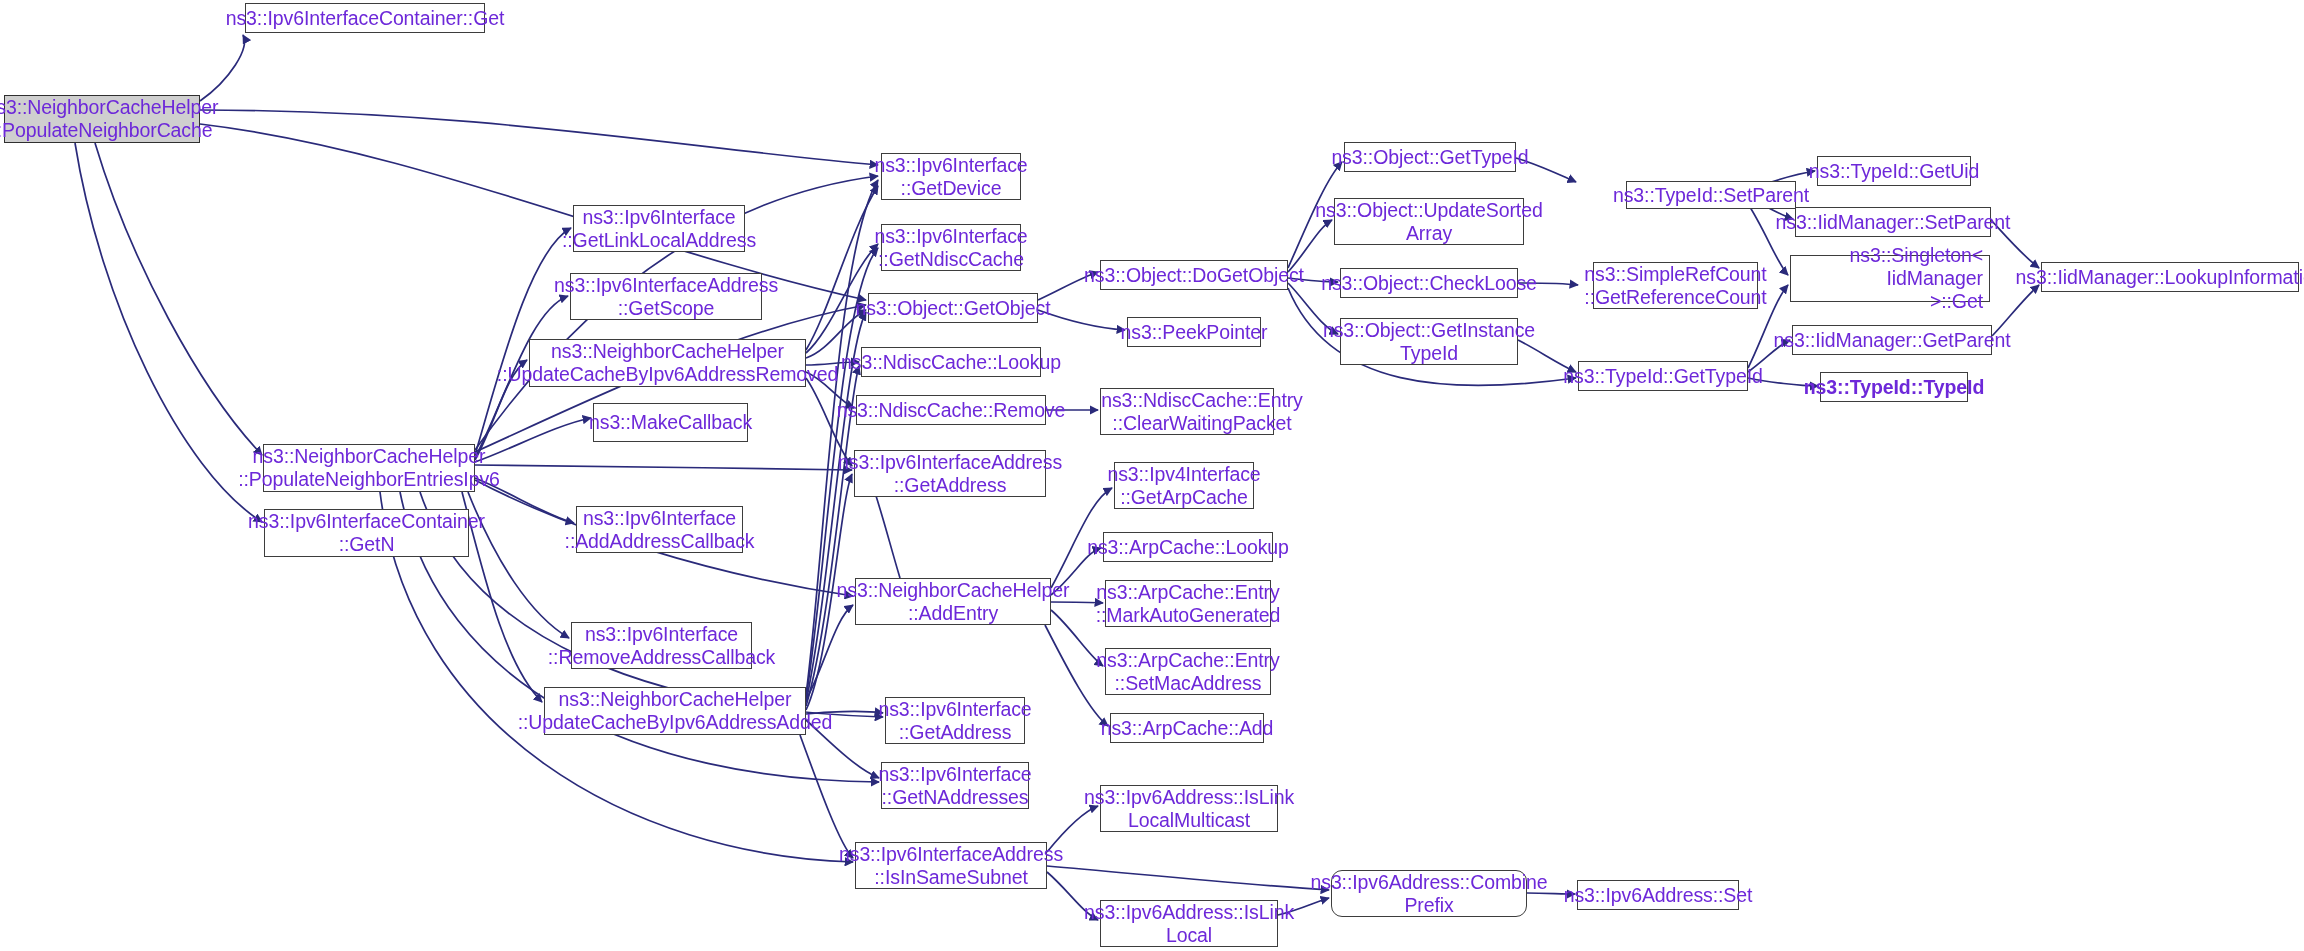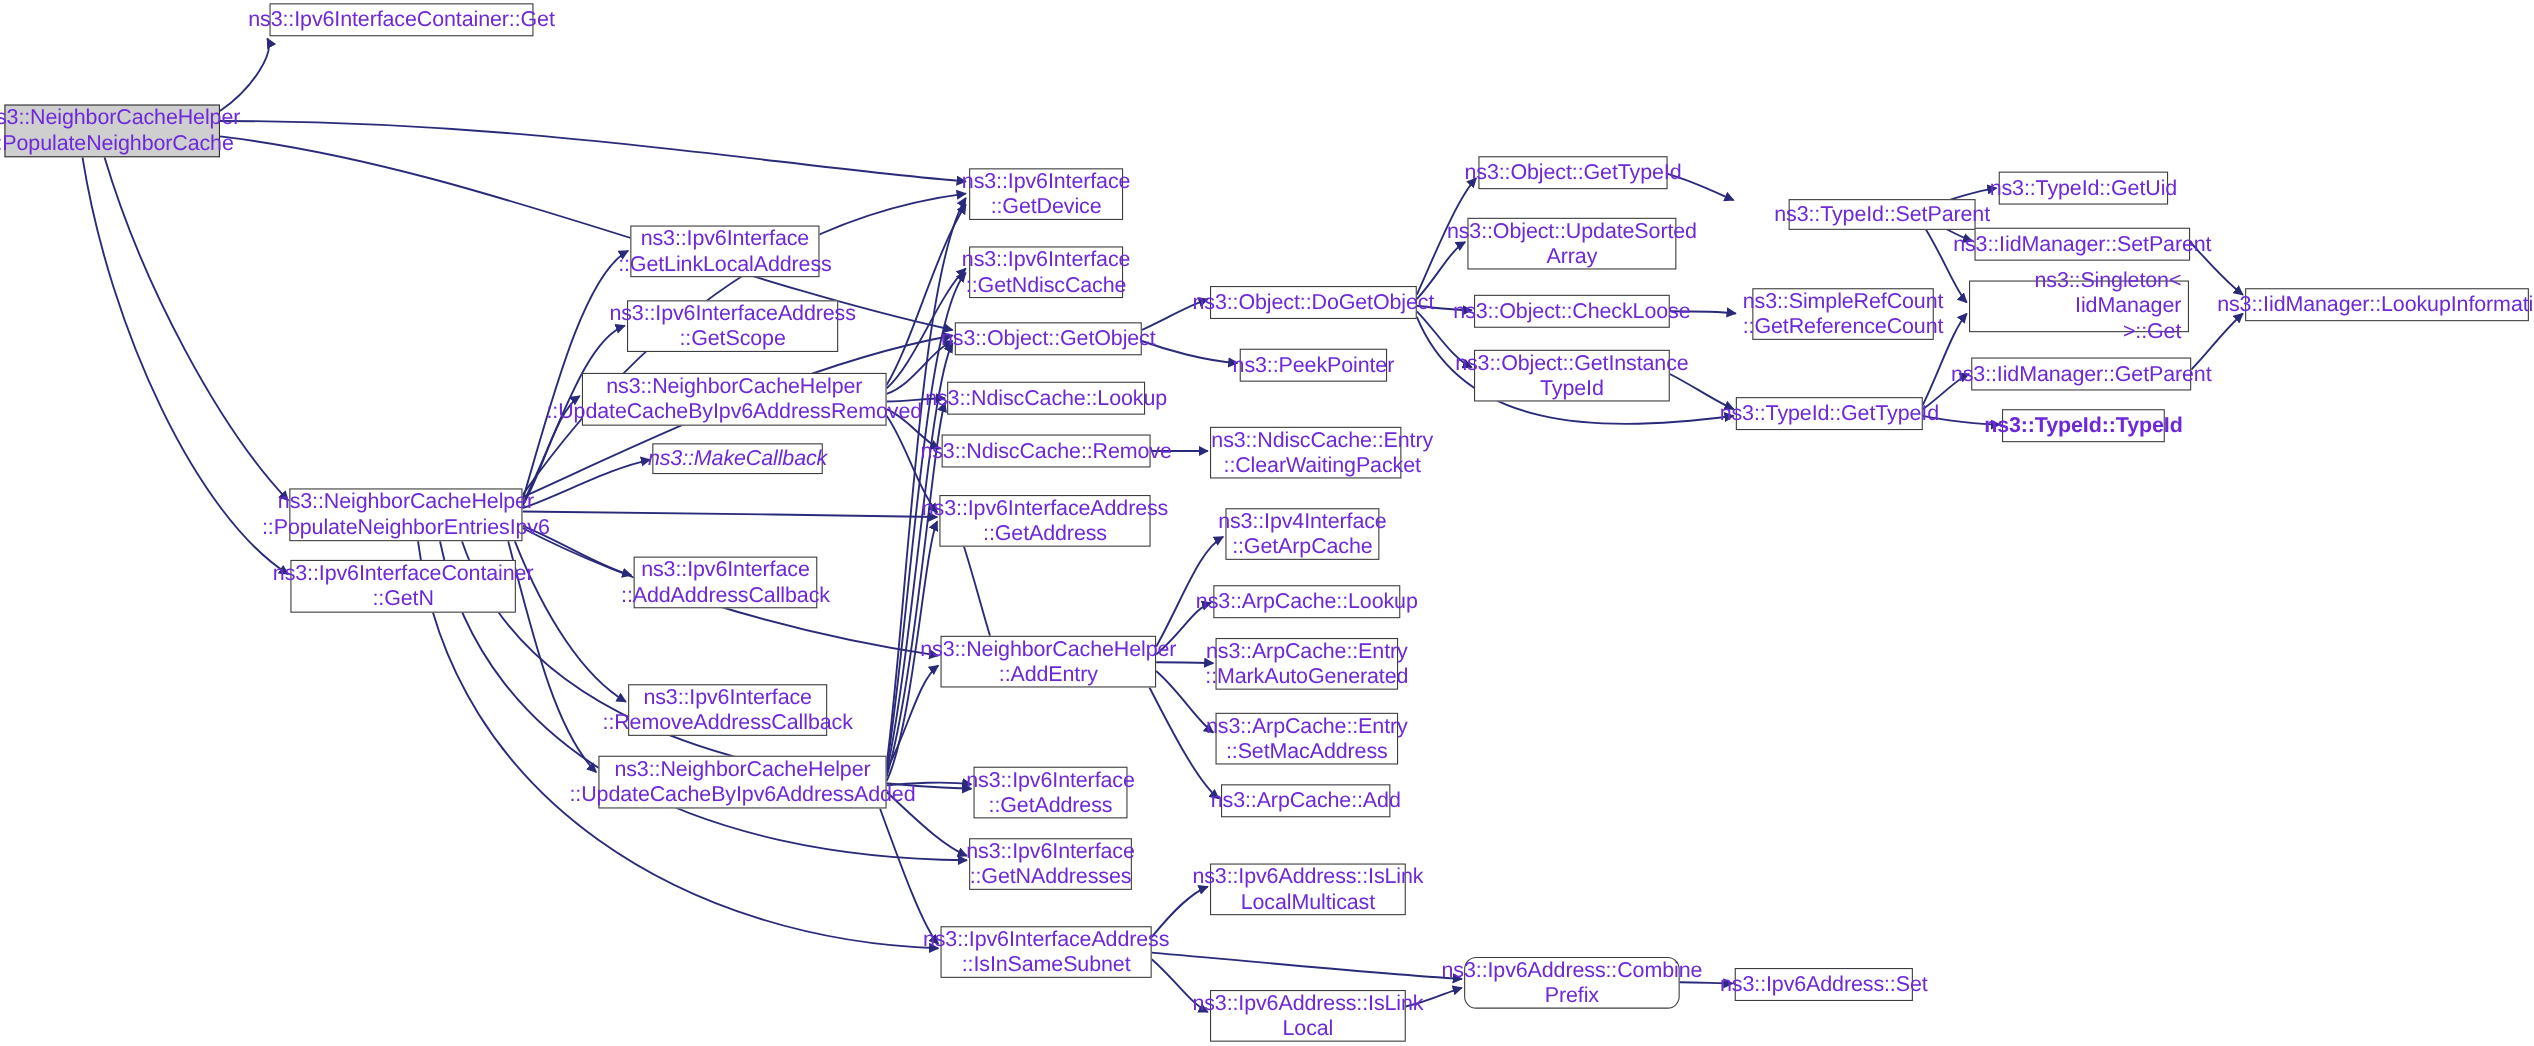--- a/index.html
+++ b/index.html
@@ -129,21 +129,21 @@
       <div class="node" style="left: 263px; top: 444px; width: 212px; height: 48px;">ns3::NeighborCacheHelper
 ::PopulateNeighborEntriesIpv6</div>
       <div class="node" style="left: 264px; top: 509px; width: 205px; height: 48px;">ns3::Ipv6InterfaceContainer
 ::GetN</div>
       <div class="node" style="left: 573px; top: 205px; width: 172px; height: 47px;">ns3::Ipv6Interface
 ::GetLinkLocalAddress</div>
       <div class="node" style="left: 570px; top: 273px; width: 192px; height: 47px;">ns3::Ipv6InterfaceAddress
 ::GetScope</div>
       <div class="node" style="left: 529px; top: 339px; width: 277px; height: 48px;">ns3::NeighborCacheHelper
 ::UpdateCacheByIpv6AddressRemoved</div>
-      <div class="node" style="left: 593px; top: 403px; width: 155px; height: 28px; font-style: italic;">ns3::MakeCallback</div>
+      <div class="node" style="left: 593px; top: 403px; width: 155px; height: 39px;">ns3::MakeCallback</div>
       <div class="node" style="left: 576px; top: 506px; width: 167px; height: 47px;">ns3::Ipv6Interface
 ::AddAddressCallback</div>
       <div class="node" style="left: 571px; top: 622px; width: 181px; height: 47px;">ns3::Ipv6Interface
 ::RemoveAddressCallback</div>
       <div class="node" style="left: 544px; top: 687px; width: 262px; height: 48px;">ns3::NeighborCacheHelper
 ::UpdateCacheByIpv6AddressAdded</div>
       <div class="node" style="left: 881px; top: 153px; width: 140px; height: 47px;">ns3::Ipv6Interface
 ::GetDevice</div>
       <div class="node" style="left: 881px; top: 224px; width: 140px; height: 47px;">ns3::Ipv6Interface
 ::GetNdiscCache</div>

